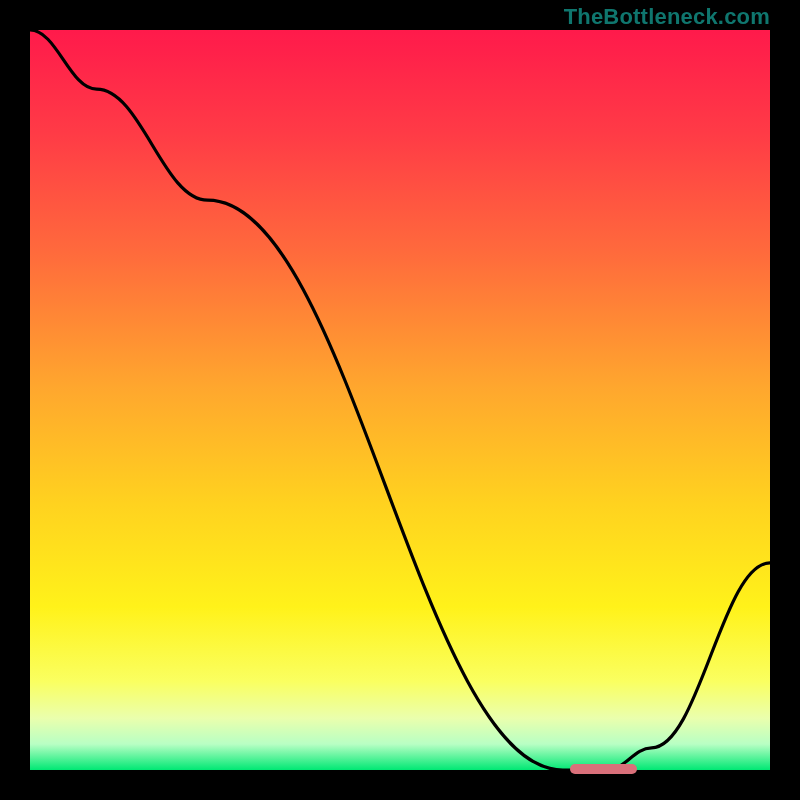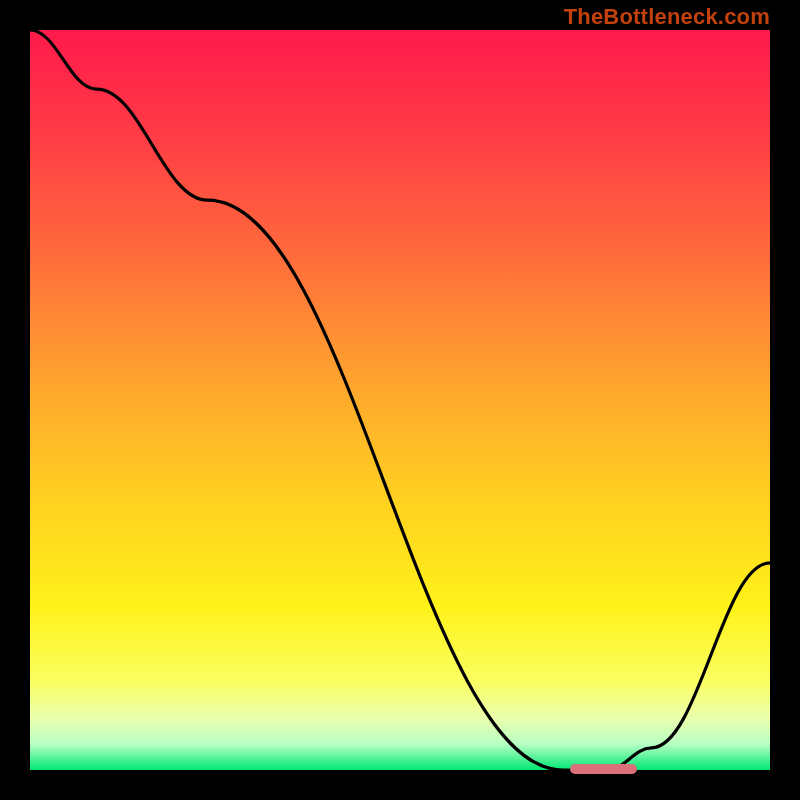--- a/index.html
+++ b/index.html
@@ -29,21 +29,21 @@
     width: 100%;
     height: 100%;
   }
   .watermark {
     position: absolute;
     top: 4px;
     right: 30px;
     font-family: Arial, Helvetica, sans-serif;
     font-size: 22px;
     font-weight: 600;
-    color: #c2410c;
+    color: #0f766e;
     letter-spacing: 0.2px;
   }
   .curve-svg {
     position: absolute;
     left: 0;
     top: 0;
     width: 100%;
     height: 100%;
   }
   .marker {

